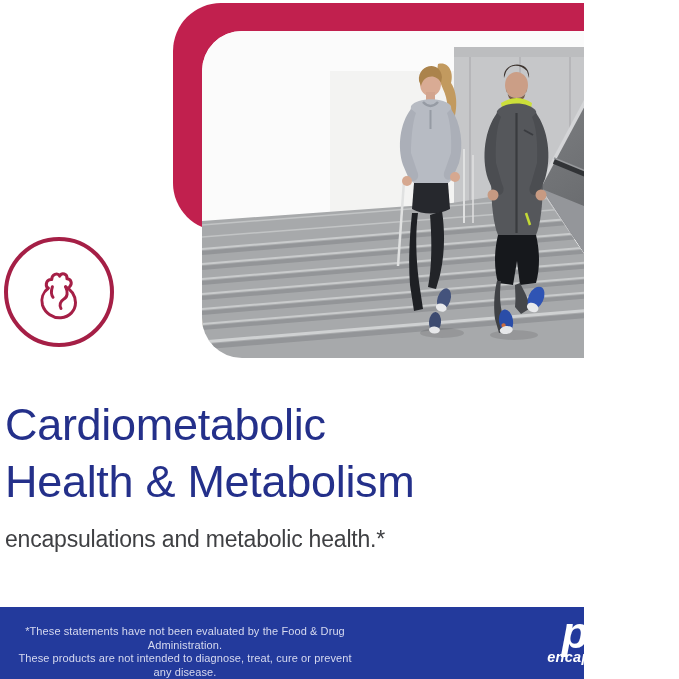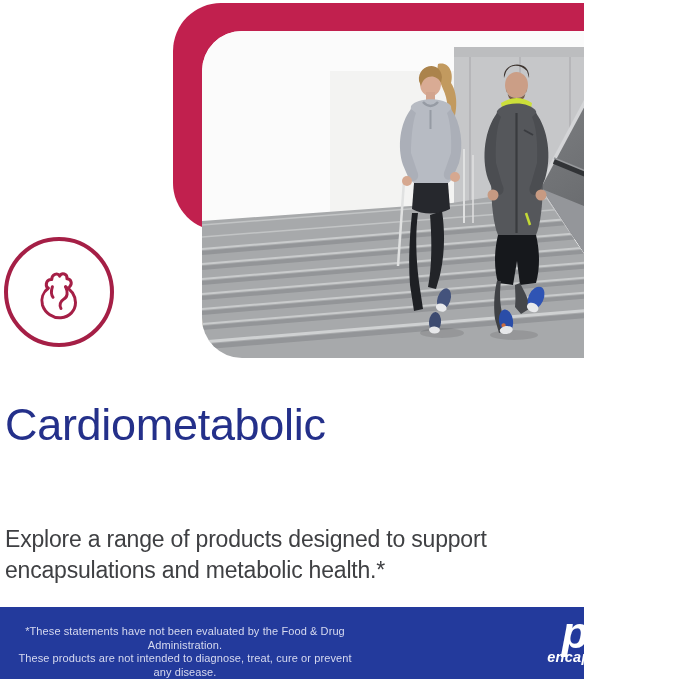--- a/index.html
+++ b/index.html
@@ -196,24 +196,24 @@
         <path d="M34,44 C26,50 22,60 25,70 C29,82 41,90 53,89 C66,88 75,78 75,66 C75,55 68,46 60,42"></path>
         <path d="M33,45 C28,38 32,30 39,31 C39,23 48,20 51,26 C54,20 63,22 62,30 C68,30 71,37 66,42"></path>
         <path d="M60,42 C64,50 63,58 57,61 C52,64 50,70 53,75"></path>
         <path d="M40,42 C38,48 38,54 41,58"></path>
       </g>
     </svg>
   </div>
 
   <h1 class="page-title">
     <span>Cardiometabolic</span>
+    <span>Health &amp; Metabolism</span>
   </h1>
 
   <p class="page-subtitle">
-    <span>Explore a range of products designed to support</span>
     <span>encapsulations and metabolic health.*</span>
   </p>
 
   <div class="footer-bar">
     <div class="disclaimer">
       <span>*These statements have not been evaluated by the Food &amp; Drug Administration.</span>
       <span>These products are not intended to diagnose, treat, cure or prevent any disease.</span>
     </div>
     <div class="brand-logo">
       <span class="brand-name">pure</span>

